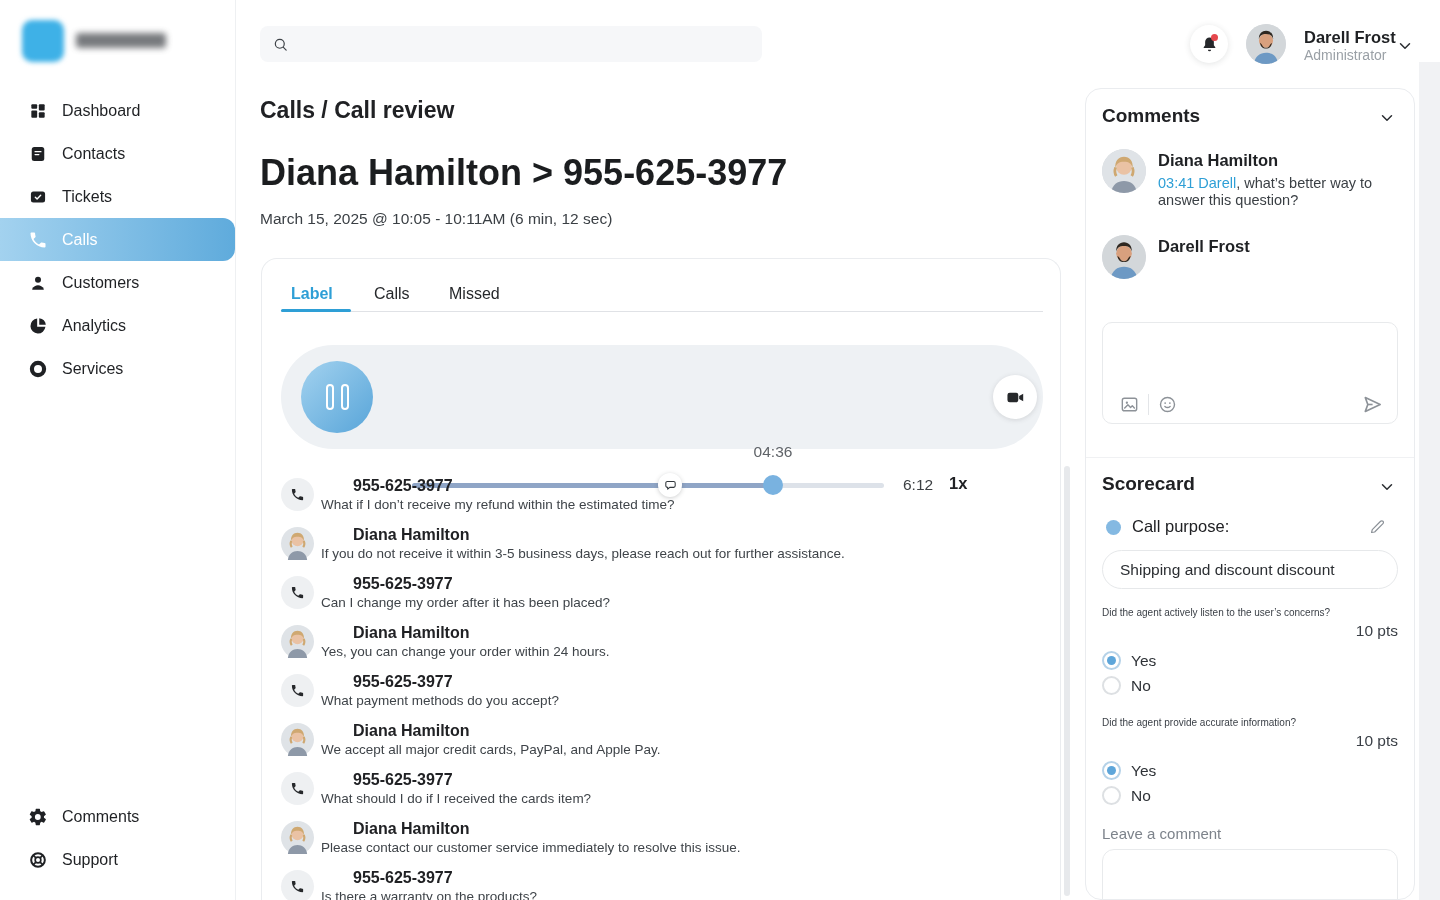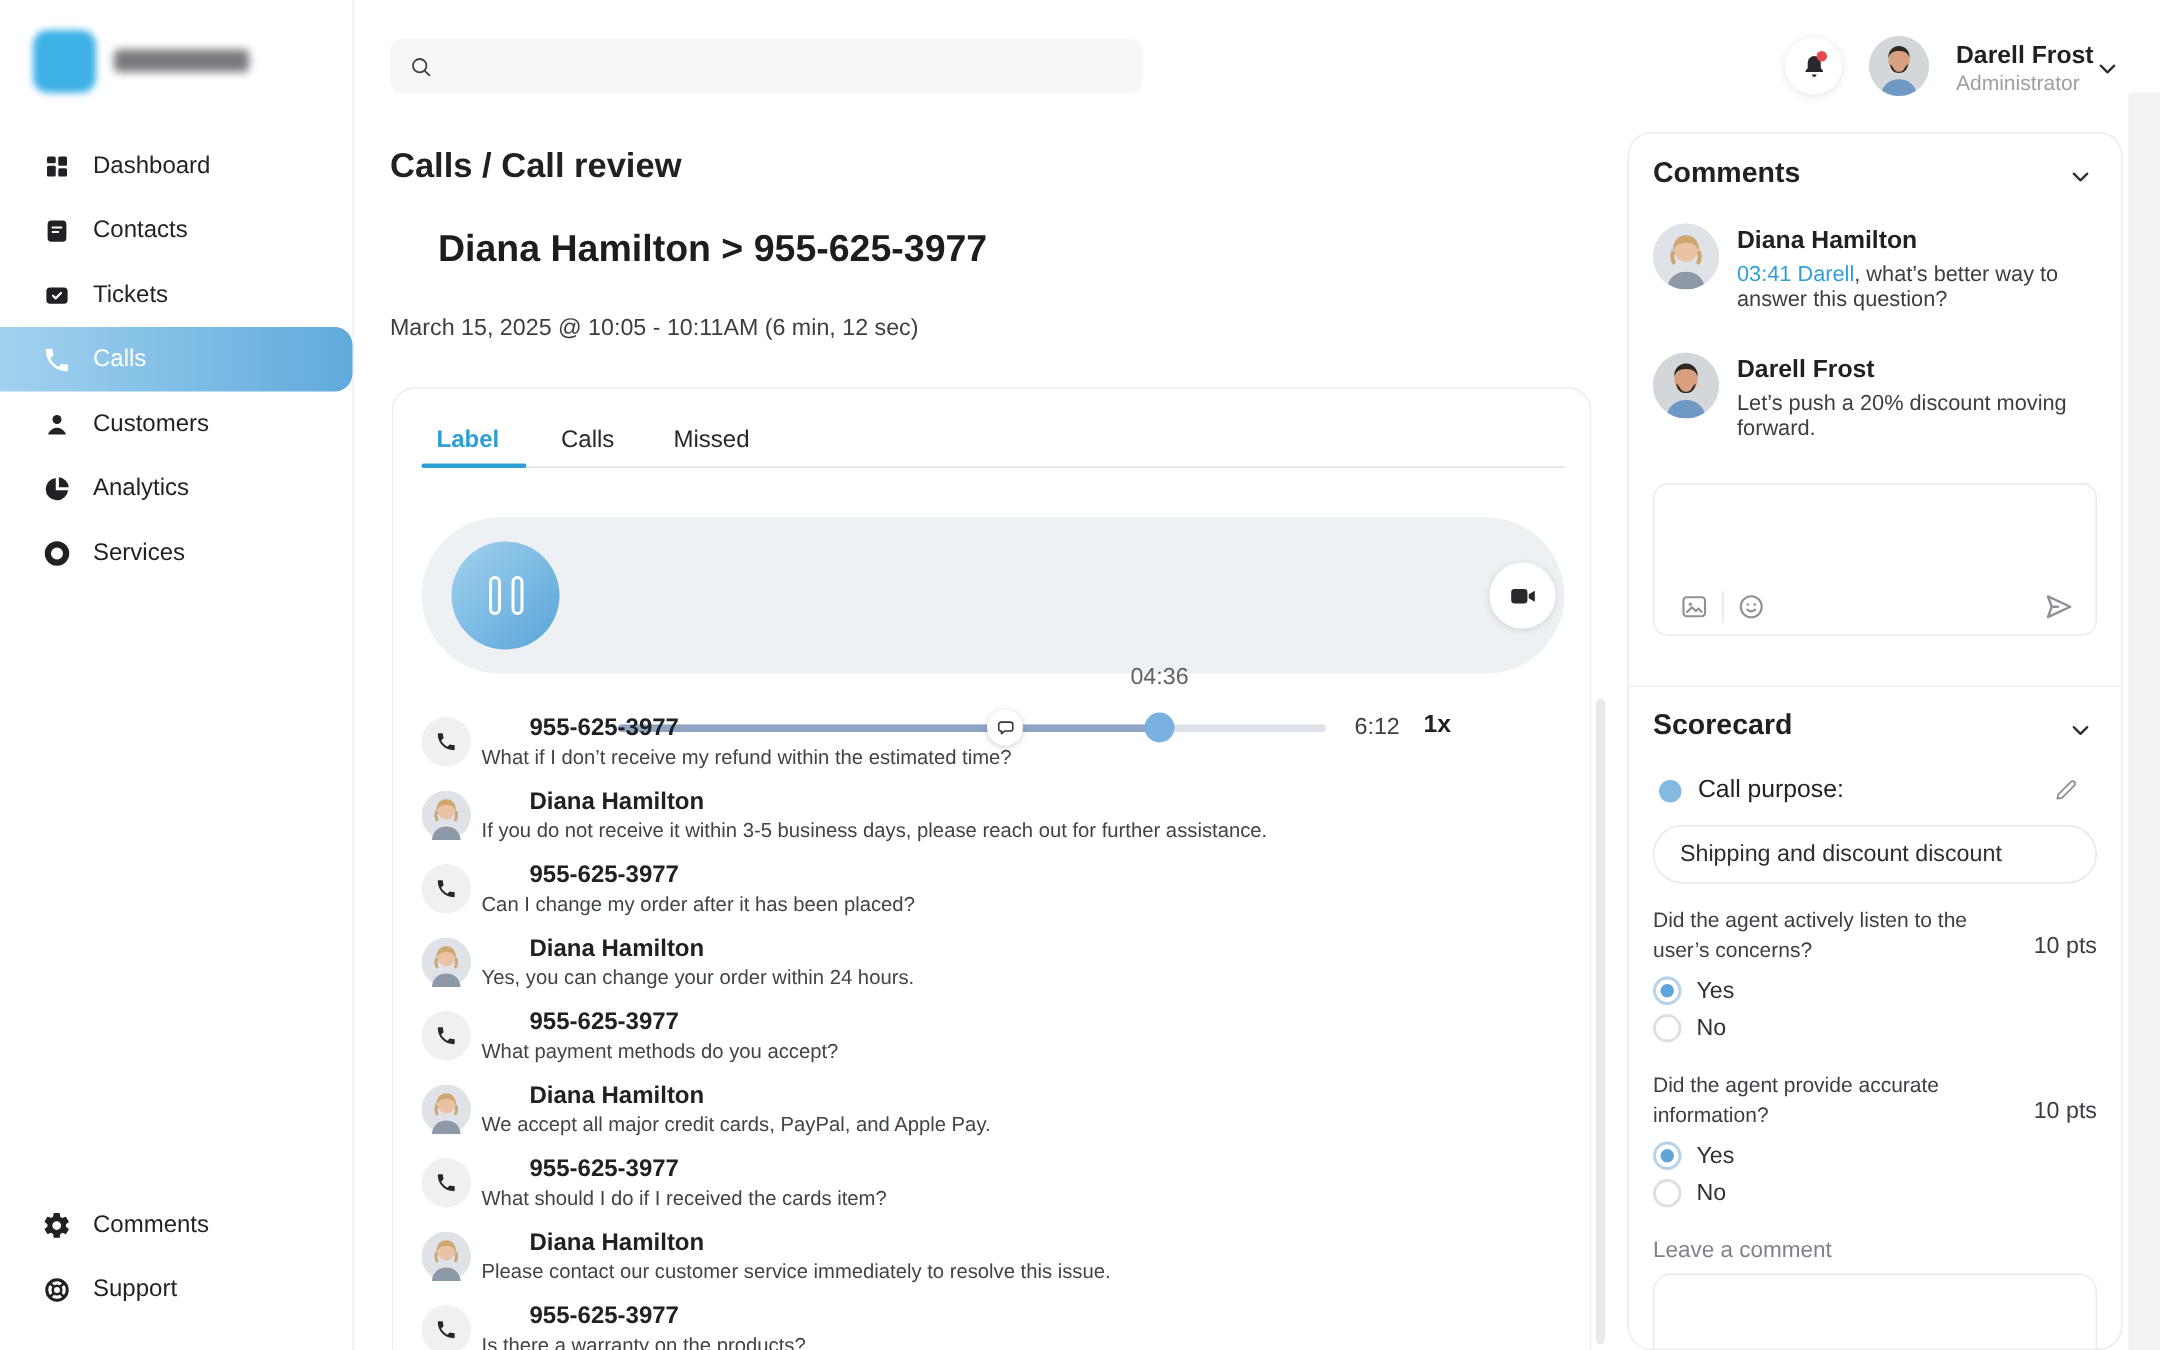--- a/index.html
+++ b/index.html
@@ -22,21 +22,21 @@
   .search input { border:none; outline:none; background:transparent; font-size:15px; color:#26282b; width:100%; font-family:inherit; }
   .search input::placeholder { color:#3f4449; opacity:1; }
   .bell-btn { position:absolute; left:1190px; top:25px; width:38px; height:38px; border-radius:50%; background:#fff; box-shadow:0 1px 6px rgba(60,64,67,.14); display:flex; align-items:center; justify-content:center; cursor:pointer; }
   .bell-dot { position:absolute; right:10px; top:9px; width:7px; height:7px; border-radius:50%; background:#e5484d; }
   .avatar { border-radius:50%; overflow:hidden; background:#d7dbdf; }
   .user-name { position:absolute; left:1304px; top:28px; font-size:16.5px; font-weight:600; color:#1f2124; }
   .user-role { position:absolute; left:1304px; top:47px; font-size:14px; color:#9aa0a6; }
 
   
   .breadcrumb { position:absolute; left:260px; top:97px; font-size:23px; font-weight:600; color:#202124; }
-  .page-title { position:absolute; left:260px; top:152px; font-size:25px; font-weight:700; color:#1b1d1f;margin-left:32px; }
+  .page-title { position:absolute; left:260px; top:152px; font-size:36px; font-weight:700; color:#1b1d1f; }
   .page-sub   { position:absolute; left:260px; top:210px; font-size:15.5px; color:#3a3f44; }
 
   
   .main-card { position:absolute; left:261px; top:258px; width:800px; height:642px; background:#fff; border:1px solid #eaecef; border-bottom:none; border-radius:16px 16px 0 0; overflow:hidden; }
   .tab { position:absolute; top:26px; font-size:16px; color:#26282b; cursor:pointer; }
   .tab.active { color:#2e9fd6; font-weight:600; }
   .tab-rule { position:absolute; left:19px; top:52px; width:762px; height:1px; background:#e0e2e6; }
   .tab-underline { position:absolute; left:19px; top:50px; width:70px; height:3px; border-radius:2px; background:#2e9fd6; }
 
   
@@ -73,21 +73,21 @@
   .msg-box { position:absolute; left:16px; top:233px; width:296px; height:102px; border:1px solid #e8eaec; border-radius:10px; }
   .msg-box textarea { position:absolute; left:14px; top:10px; width:266px; height:52px; border:none; outline:none; resize:none; font-family:inherit; font-size:15.5px; color:#26282b; background:transparent; }
   .msg-box textarea::placeholder { color:#b9bfc6; opacity:1; }
   .msg-icon { position:absolute; color:#8d9298; cursor:pointer; }
   .msg-divider { position:absolute; left:45px; top:71px; width:1px; height:21px; background:#e3e5e8; }
   .panel-divider { position:absolute; left:0; top:368px; width:330px; height:1px; background:#f0f1f3; }
   .cp-dot { position:absolute; left:20px; top:431px; width:15px; height:15px; border-radius:50%; background:#84b9e2; }
   .cp-label { position:absolute; left:46px; top:428px; font-size:16.5px; font-weight:500; color:#202124; }
   .pencil { position:absolute; left:282px; top:428px; color:#8a9097; cursor:pointer; }
   .cp-pill { position:absolute; left:16px; top:461px; width:296px; height:39px; border:1px solid #e6e8ea; border-radius:20px; display:flex; align-items:center; padding-left:17px; font-size:15.5px; color:#2b2e32; }
-  .q-text { position:absolute; left:16px; width:234px; font-size:14px; line-height:20px; color:#3a3f46; }
+  .q-text { position:absolute; left:16px; width:234px; font-size:10px; line-height:20px; color:#3a3f46; }
   .q-pts { position:absolute; right:16px; font-size:15.5px; color:#3a3f46; }
   .radio-row { position:absolute; left:16px; display:flex; align-items:center; gap:10px; cursor:pointer; }
   .radio { width:19px; height:19px; border-radius:50%; border:2px solid #dde0e3; background:#fff; position:relative; flex:0 0 19px; }
   .radio.sel { border-color:#b5d2e8; }
   .radio.sel::after { content:""; position:absolute; left:3px; top:3px; width:9px; height:9px; border-radius:50%; background:#5ea6da; }
   .radio-label { font-size:15.5px; color:#2e3237; }
   .leave-label { position:absolute; left:16px; top:736px; font-size:15px; color:#7d838b; }
   .leave-box { position:absolute; left:16px; top:760px; width:296px; height:70px; border:1px solid #e8eaec; border-radius:12px; }
   .leave-box textarea { width:100%; height:100%; border:none; outline:none; resize:none; background:transparent; font-family:inherit; }
 </style>
@@ -400,21 +400,20 @@
     </div>
   <div class="c-name" style="top:62px">Diana Hamilton</div>
   <div class="c-body" style="top:86px"><span class="c-link">03:41 Darell</span><span>, what’s better way to answer this question?</span></div>
 
   <div class="avatar abs" style="left:16px; top:146px; width:44px; height:44px">
       <svg class="ic" width="44" height="44">
         <use href="#av-darell"></use>
       </svg>
     </div>
   <div class="c-name" style="top:148px">Darell Frost</div>
-  <div class="c-body" style="top:172px"><span>Let’s push a 20% discount moving forward.</span></div>
 
   <div class="msg-box">
     <svg class="ic msg-icon" style="left:16px; top:71px" width="21" height="21">
         <use href="#ic-image"></use>
       </svg>
     <div class="msg-divider"></div>
     <svg class="ic msg-icon" style="left:54px; top:71px" width="21" height="21">
         <use href="#ic-smile"></use>
       </svg>
     <svg class="ic msg-icon" style="left:258px; top:70px" width="23" height="23" style2="">

